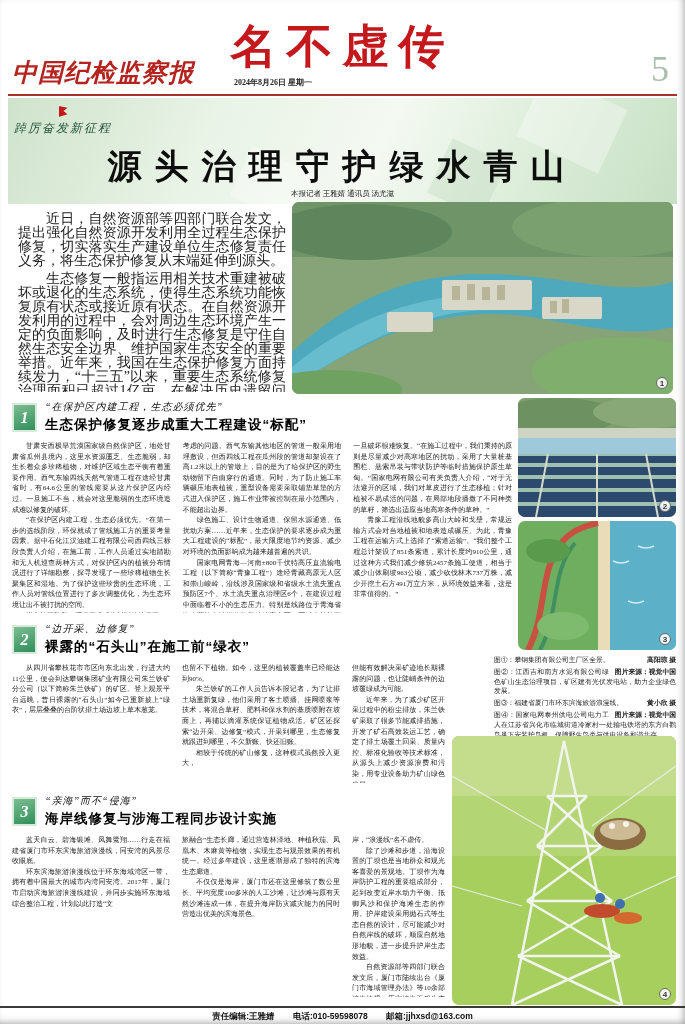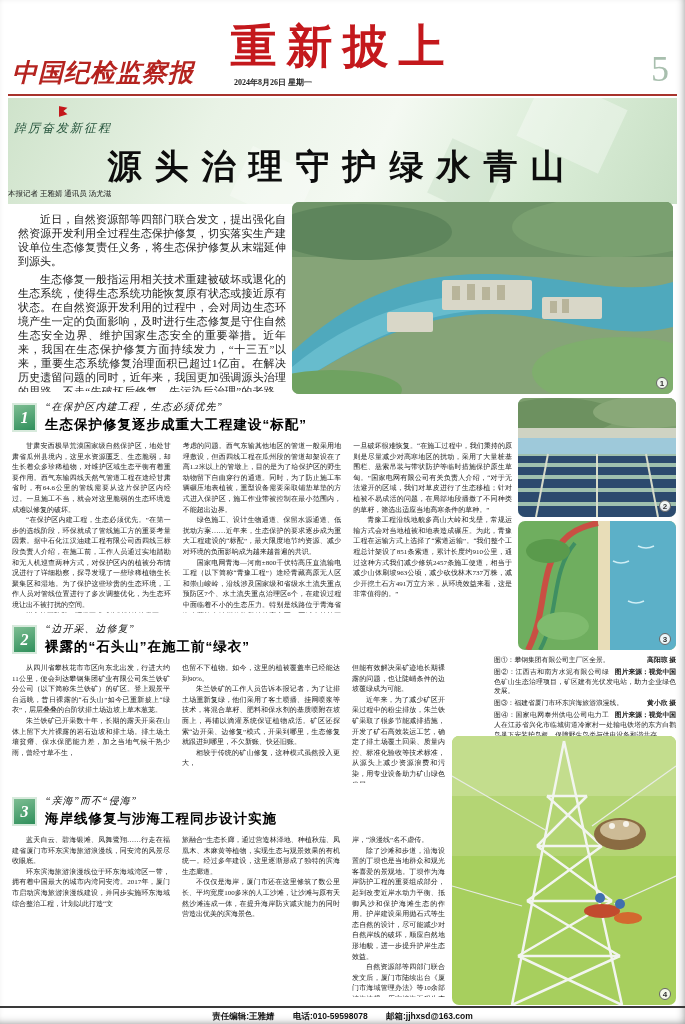--- a/index.html
+++ b/index.html
@@ -24,24 +24,24 @@
   .hex.h2{width:60px;height:60px;right:180px;top:50px;background:rgba(170,205,170,.25);}
   .hex.h3{width:70px;height:55px;left:230px;top:60px;background:rgba(255,255,255,.30);}
   .column-label{position:absolute;top:8px;left:6px;font-size:12px;color:#23523a;
         letter-spacing:2px;font-style:italic;display:flex;align-items:center;gap:3px;flex-direction:column;}
   .flag-icon{width:9px;height:11px;background:#c4181c;display:inline-block;
         clip-path:polygon(0 0,100% 15%,55% 45%,100% 75%,0 100%);}
   .banner-kicker{position:absolute;top:32px;left:0;right:0;text-align:center;font-size:13px;
         font-weight:bold;letter-spacing:2px;color:#111;font-family:"Liberation Sans",sans-serif;}
   .main-headline{position:absolute;top:46px;left:0;right:0;text-align:center;font-size:34px;
         font-weight:bold;color:#0d0d0d;letter-spacing:13px;font-family:"Liberation Serif",serif;}
-  .byline{position:absolute;bottom:5px;left:0;right:0;font-size:7.5px;color:#222;}
+  .byline{position:absolute;bottom:5px;left:0;right:0;text-align:center;font-size:7.5px;color:#222;}
   
   .intro{position:absolute;top:212px;left:18px;width:268px;height:180px;overflow:hidden;}
-  .intro p{margin:0 0 4px 0;font-size:11px;line-height:14px;text-align:justify;text-indent:2em;color:#222;}
+  .intro p{margin:0 0 4px 0;font-size:14px;line-height:14px;text-align:justify;text-indent:2em;color:#222;}
   
   .photo{position:absolute;border-radius:7px;overflow:hidden;}
   .photo svg{display:block;}
   .marker{position:absolute;right:5px;bottom:5px;width:12px;height:12px;border-radius:50%;
         background:rgba(255,255,255,.88);color:#333;font-size:8px;font-weight:bold;
         display:flex;align-items:center;justify-content:center;
         font-family:"Liberation Sans",sans-serif;border:1px solid #666;box-sizing:border-box;}
   #photo1{top:202px;left:292px;width:381px;height:192px;}
   #photo2{top:398px;left:518px;width:158px;height:119px;}
   #photo3{top:521px;left:518px;width:158px;height:129px;}
@@ -73,21 +73,21 @@
   .footer-rule{position:absolute;top:1006px;left:0;right:0;height:2px;background:#3a3a3a;}
   .footer{position:absolute;top:1011px;left:0;right:0;text-align:center;font-size:8.5px;
         font-weight:bold;color:#111;font-family:"Liberation Sans",sans-serif;}
   .footer span{margin:0 8px;}
 </style>
 </head>
 <body>
 
 <div class="page">
 
-  <div class="weekly-title">重新披上</div>
+  <div class="weekly-title">名不虚传</div>
   <div class="masthead-logo">中国纪检监察报</div>
   <div class="date-line">2024年8月26日  星期一</div>
   <div class="page-number">5</div>
   <div class="red-rule"></div>
 
   <div class="banner">
     <div class="hex h1"></div>
     <div class="hex h2"></div>
     <div class="hex h3"></div>
     <div class="column-label">
@@ -217,21 +217,20 @@
     <div class="sec-head">
       <div class="badge">2</div>
       <div>
         <p class="sec-kicker">“边开采、边修复”</p>
         <p class="sec-title">裸露的“石头山”在施工前“绿衣”</p>
       </div>
     </div>
     <div class="cols">
       <div>
         <p class="ind">从四川省攀枝花市市区向东北出发，行进大约11公里，便会到达攀钢集团矿业有限公司朱兰铁矿分公司（以下简称朱兰铁矿）的矿区。登上观景平台远眺，昔日裸露的“石头山”如今已重新披上“绿衣”，层层叠叠的台阶状排土场边坡上草木葱茏。</p>
-        <p class="ind">朱兰铁矿已开采数十年，长期的露天开采在山体上留下大片裸露的岩石边坡和排土场。排土场土壤贫瘠、保水保肥能力差，加之当地气候干热少雨，曾经寸草不生，</p>
       </div>
       <div>
         <p>也留不下植物。如今，这里的植被覆盖率已经能达到90%。</p>
         <p class="ind">朱兰铁矿的工作人员告诉本报记者，为了让排土场重新复绿，他们采用了客土喷播、挂网喷浆等技术，将混合草籽、肥料和保水剂的基质喷附在坡面上，再辅以滴灌系统保证植物成活。矿区还探索“边开采、边修复”模式，开采到哪里，生态修复就跟进到哪里，不欠新账、快还旧账。</p>
         <p class="ind">相较于传统的矿山修复，这种模式虽然投入更大，</p>
       </div>
       <div>
         <p>但能有效解决采矿迹地长期裸露的问题，也让陡峭条件的边坡覆绿成为可能。</p>
         <p class="ind">近年来，为了减少矿区开采过程中的粉尘排放，朱兰铁矿采取了很多节能减排措施，开发了矿石高效装运工艺，确定了排土场覆土回采、质量内控、标准化验收等技术标准，从源头上减少资源浪费和污染，用专业设备助力矿山绿色发展。</p>
       </div>

